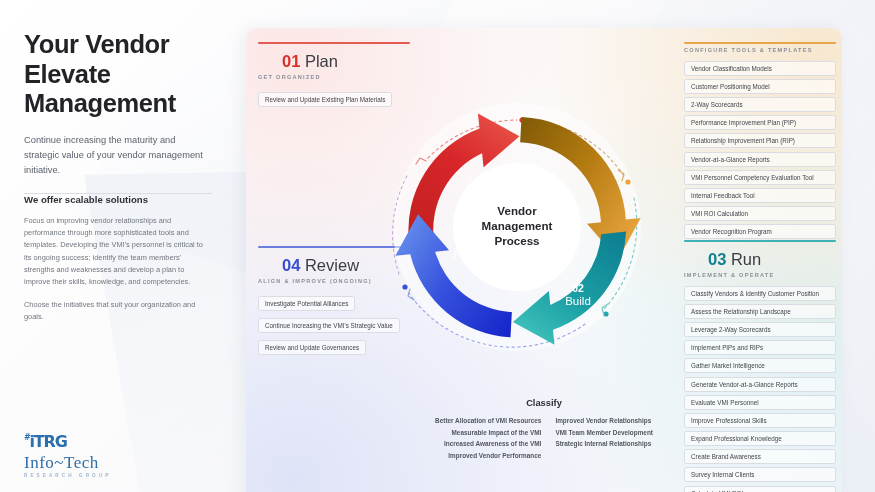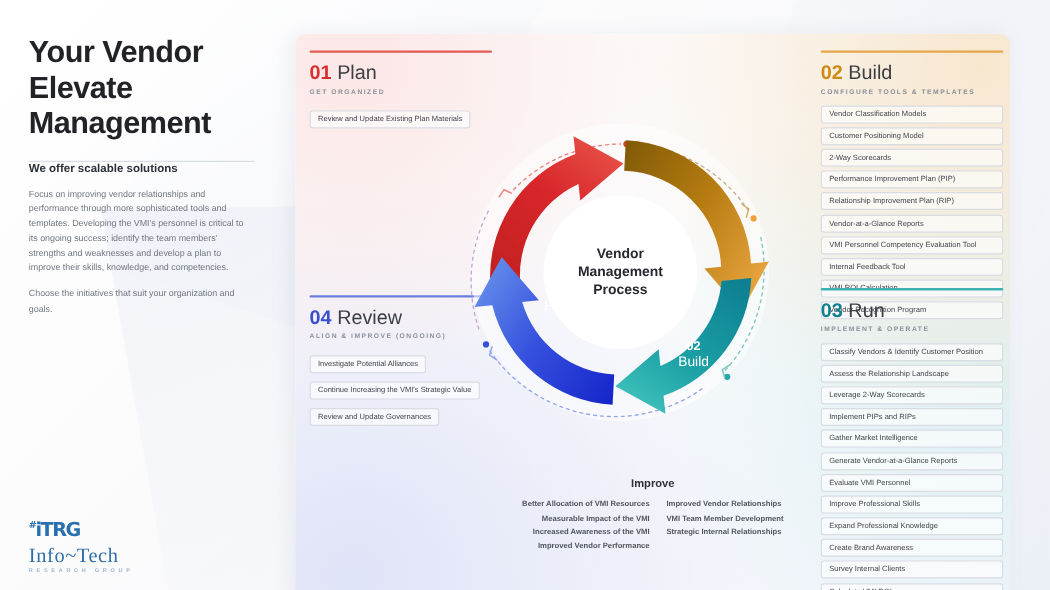--- a/index.html
+++ b/index.html
@@ -96,21 +96,21 @@
       radial-gradient(circle at 97% 62%, #ddf0f2 0%, rgba(221,240,242,0) 45%),
       radial-gradient(circle at 8% 96%, #dfe3f7 0%, rgba(223,227,247,0) 48%),
       linear-gradient(160deg, #fdfafa 0%, #fbfbfc 45%, #f3f5fb 100%);
     box-shadow: -5px 0 16px rgba(120,130,150,.10);
   }
   #card-inner { position: relative; width: 100%; height: 100%; }
 
   
   .sec { position: absolute; }
   .sec-rule { width: 152px; height: 1.6px; border-radius: 2px; }
-  .sec-title { margin-top: 8px; font-size: 16.5px; font-weight: 400; color: #3b3d44; }
+  .sec-title { margin-top: 8px; font-size: 16.5px; font-weight: 400; color: #3b3d44; margin-left: 24px; }
   .sec-title b { font-weight: 700; }
   .sec-sub {
     margin-top: 3px; font-size: 5.6px; letter-spacing: 1.25px;
     color: #8b8f98; font-weight: 600;
   }
   .chips { margin-top: 8px; }
   .chip {
     font-size: 6.3px; color: #41444b;
     border: .7px solid #d9dce3;
     border-radius: 2.5px;
@@ -156,20 +156,21 @@
   <div class="facet f3"></div>
   <div class="facet f4"></div>
 
   <div id="left-panel">
     <h1 id="headline">
       <span>Your Vendor</span>
       <span>Elevate</span>
       <span>Management</span>
     </h1>
 
+    <p id="intro">Continue increasing the maturity and strategic value of your vendor management initiative.</p>
 
     <div id="divider"></div>
 
     <h2 id="sub-head">We offer scalable solutions</h2>
 
     <p class="body-para">Focus on improving vendor relationships and performance through more sophisticated tools and templates. Developing the VMI's personnel is critical to its ongoing success; identify the team members' strengths and weaknesses and develop a plan to improve their skills, knowledge, and competencies.</p>
     <p class="body-para">Choose the initiatives that suit your organization and goals.</p>
 
     <div id="logo-block">
       <div class="logo-itrg"><sup>#</sup><span>iTRG</span></div>
@@ -202,24 +203,20 @@
         <div class="sec-sub">ALIGN &amp; IMPROVE (ONGOING)</div>
         <div class="chips">
           <div class="chip">Investigate Potential Alliances</div>
           <div class="chip">Continue Increasing the VMI's Strategic Value</div>
           <div class="chip">Review and Update Governances</div>
         </div>
       </div>
 
       <div class="sec" id="sec-build">
         <div class="sec-rule" style="background:#e8a64a"></div>
-        <div class="sec-title">
-          <b style="color:#d08912">02</b>
-          <span>Build</span>
-        </div>
         <div class="sec-sub">CONFIGURE TOOLS &amp; TEMPLATES</div>
         <div class="chips">
           <div class="chip">Vendor Classification Models</div>
           <div class="chip">Customer Positioning Model</div>
           <div class="chip">2-Way Scorecards</div>
           <div class="chip">Performance Improvement Plan (PIP)</div>
           <div class="chip">Relationship Improvement Plan (RIP)</div>
           <div class="chip">Vendor-at-a-Glance Reports</div>
           <div class="chip">VMI Personnel Competency Evaluation Tool</div>
           <div class="chip">Internal Feedback Tool</div>
@@ -354,21 +351,21 @@
 
           <g text-anchor="middle" font-family="Liberation Sans, sans-serif" fill="#26282e" font-size="11.6" font-weight="700">
             <text x="145" y="113">Vendor</text>
             <text x="145" y="128">Management</text>
             <text x="145" y="143">Process</text>
           </g>
         </svg>
       </div>
 
       <div id="outcomes">
-        <div id="outcomes-title">Improve</div>
+        <div id="outcomes-title">Classify</div>
         <div id="outcomes-cols">
           <div class="outcome-col col-a">
             <div class="outcome-item">Better Allocation of VMI Resources</div>
             <div class="outcome-item">Measurable Impact of the VMI</div>
             <div class="outcome-item">Increased Awareness of the VMI</div>
             <div class="outcome-item">Improved Vendor Performance</div>
           </div>
           <div class="outcome-col col-b">
             <div class="outcome-item">Improved Vendor Relationships</div>
             <div class="outcome-item">VMI Team Member Development</div>

